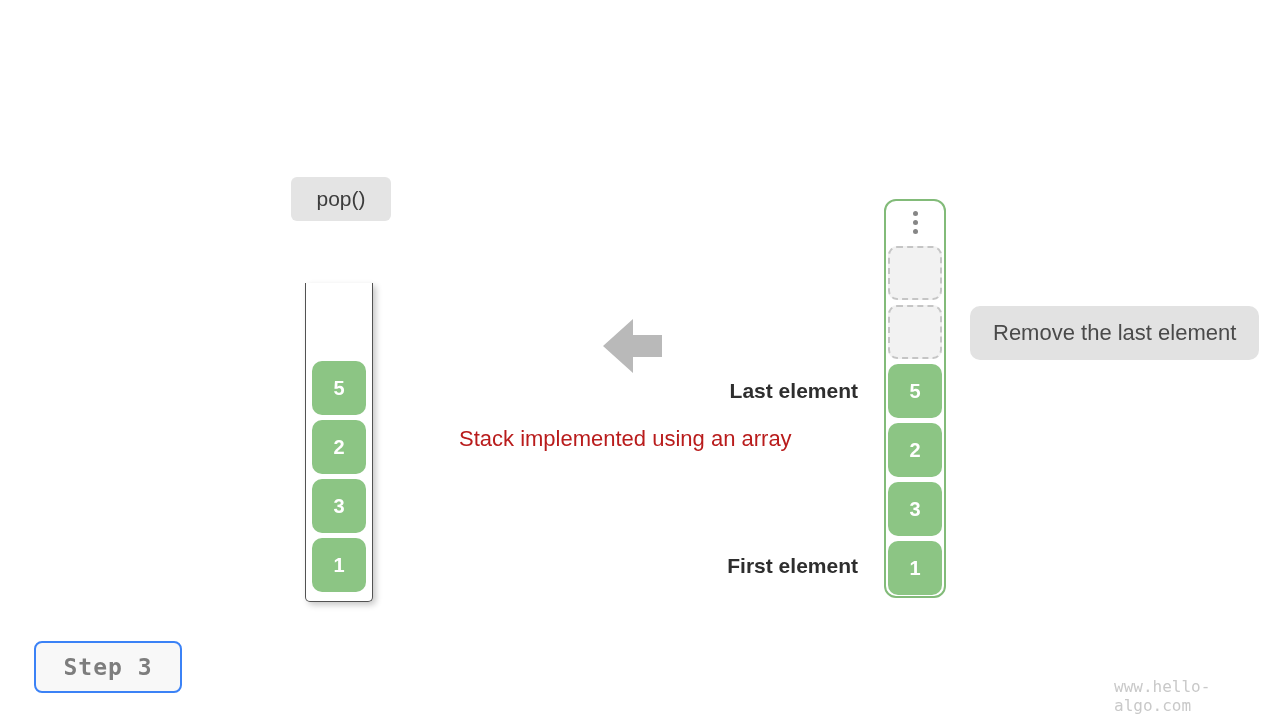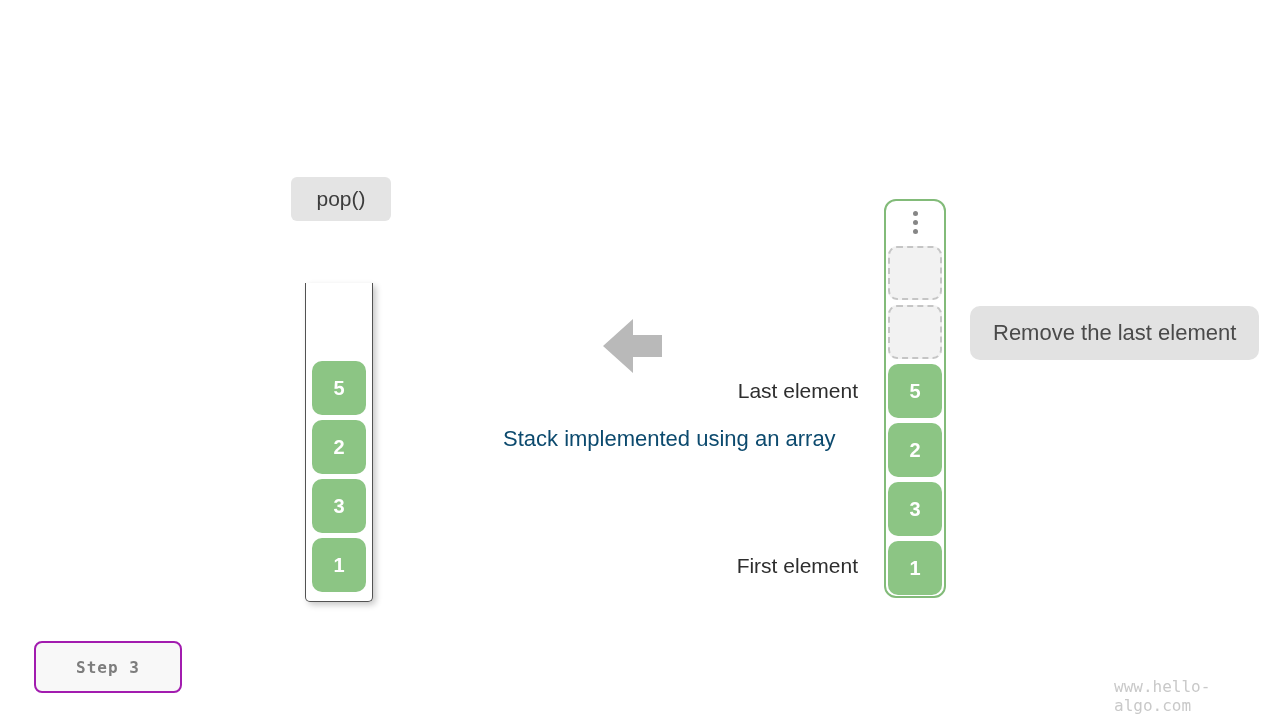--- a/index.html
+++ b/index.html
@@ -66,46 +66,46 @@
     width:5px; height:5px; border-radius:50%;
     background:#868686; display:block;
   }
 
   
   .pop-arrow { left:603px; top:319px; width:59px; height:54px; }
 
   
   .caption {
     left:459px; top:426px;
-    font-size:22px; color:#0c4a6e;margin-left:44px;
+    font-size:22px; color:#b91c1c;
   }
   .side-label {
     left:640px; width:218px; text-align:right;
-    font-size:21px; font-weight:normal; color:#2e2e2e; line-height:26px;
+    font-size:21px; font-weight:bold; color:#2e2e2e; line-height:26px;
   }
   .last-el  { top:378px; }
   .first-el { top:553px; }
 
   .annotation {
     left:970px; top:306px; height:54px;
     padding:8px 23px;
     background:var(--annotation-bg);
     border-radius:10px;
     font-size:22px; color:#4a4a4a;
     display:flex; align-items:center; white-space:nowrap;
   }
 
   .step-badge {
     left:34px; top:641px; width:148px; height:52px;
     background:#f8f8f8;
-    border:2px solid #a21caf;
+    border:2px solid #3b82f6;
     border-radius:8px;
     display:flex; align-items:center; justify-content:center;
     font-family:"DejaVu Sans Mono", monospace;
-    font-size:16px; font-weight:bold; letter-spacing:1px;
+    font-size:23px; font-weight:bold; letter-spacing:1px;
     color:var(--step-text);
   }
 
   .watermark {
     left:1066px; top:677px;
     font-family:"DejaVu Sans Mono", monospace;
     font-size:16px; color:var(--watermark-gray);margin-left:48px;
   }
 </style>
 </head>

